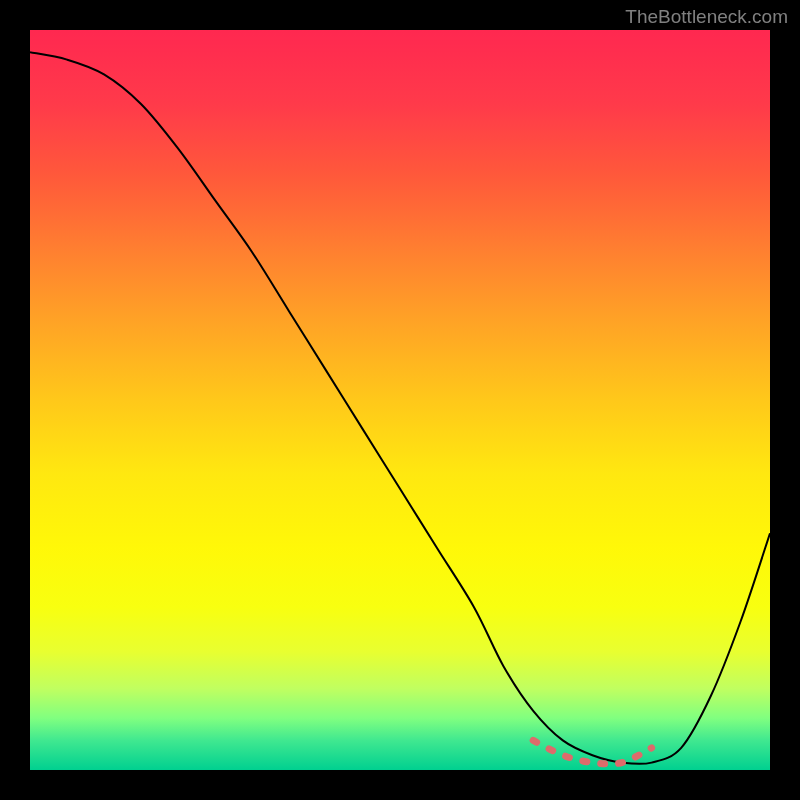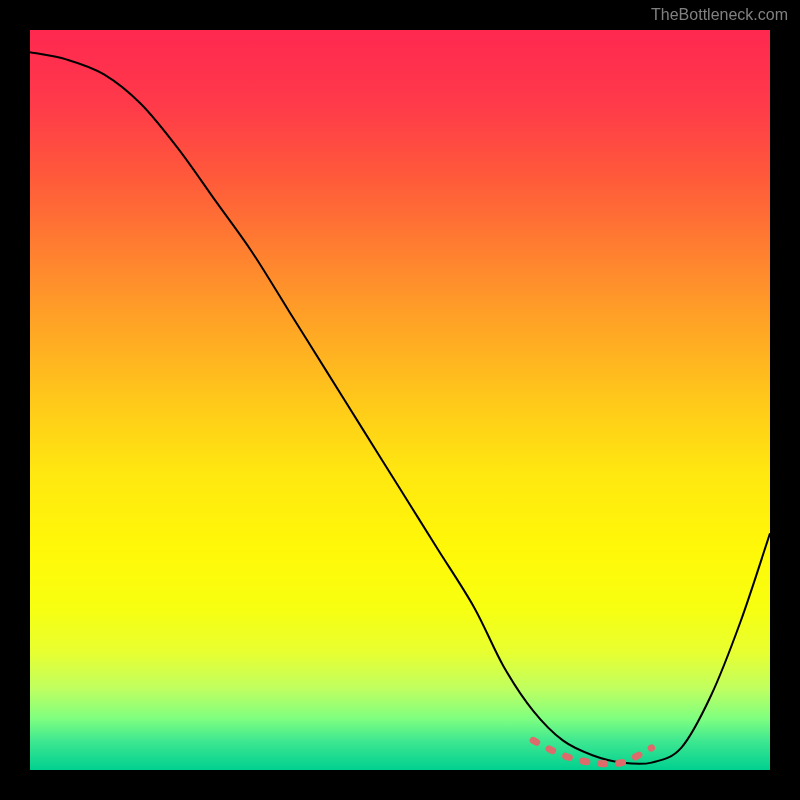--- a/index.html
+++ b/index.html
@@ -31,21 +31,21 @@
       #80ff80 93%,
       #40e890 96%,
       #00d090 100%
     );
   }
   .watermark {
     position: absolute;
     top: 6px;
     right: 12px;
     color: #808080;
-    font-size: 16px;
+    font-size: 19px;
     font-weight: 500;
     z-index: 10;
   }
   svg.curve {
     position: absolute;
     left: 0;
     top: 0;
     width: 100%;
     height: 100%;
     pointer-events: none;

